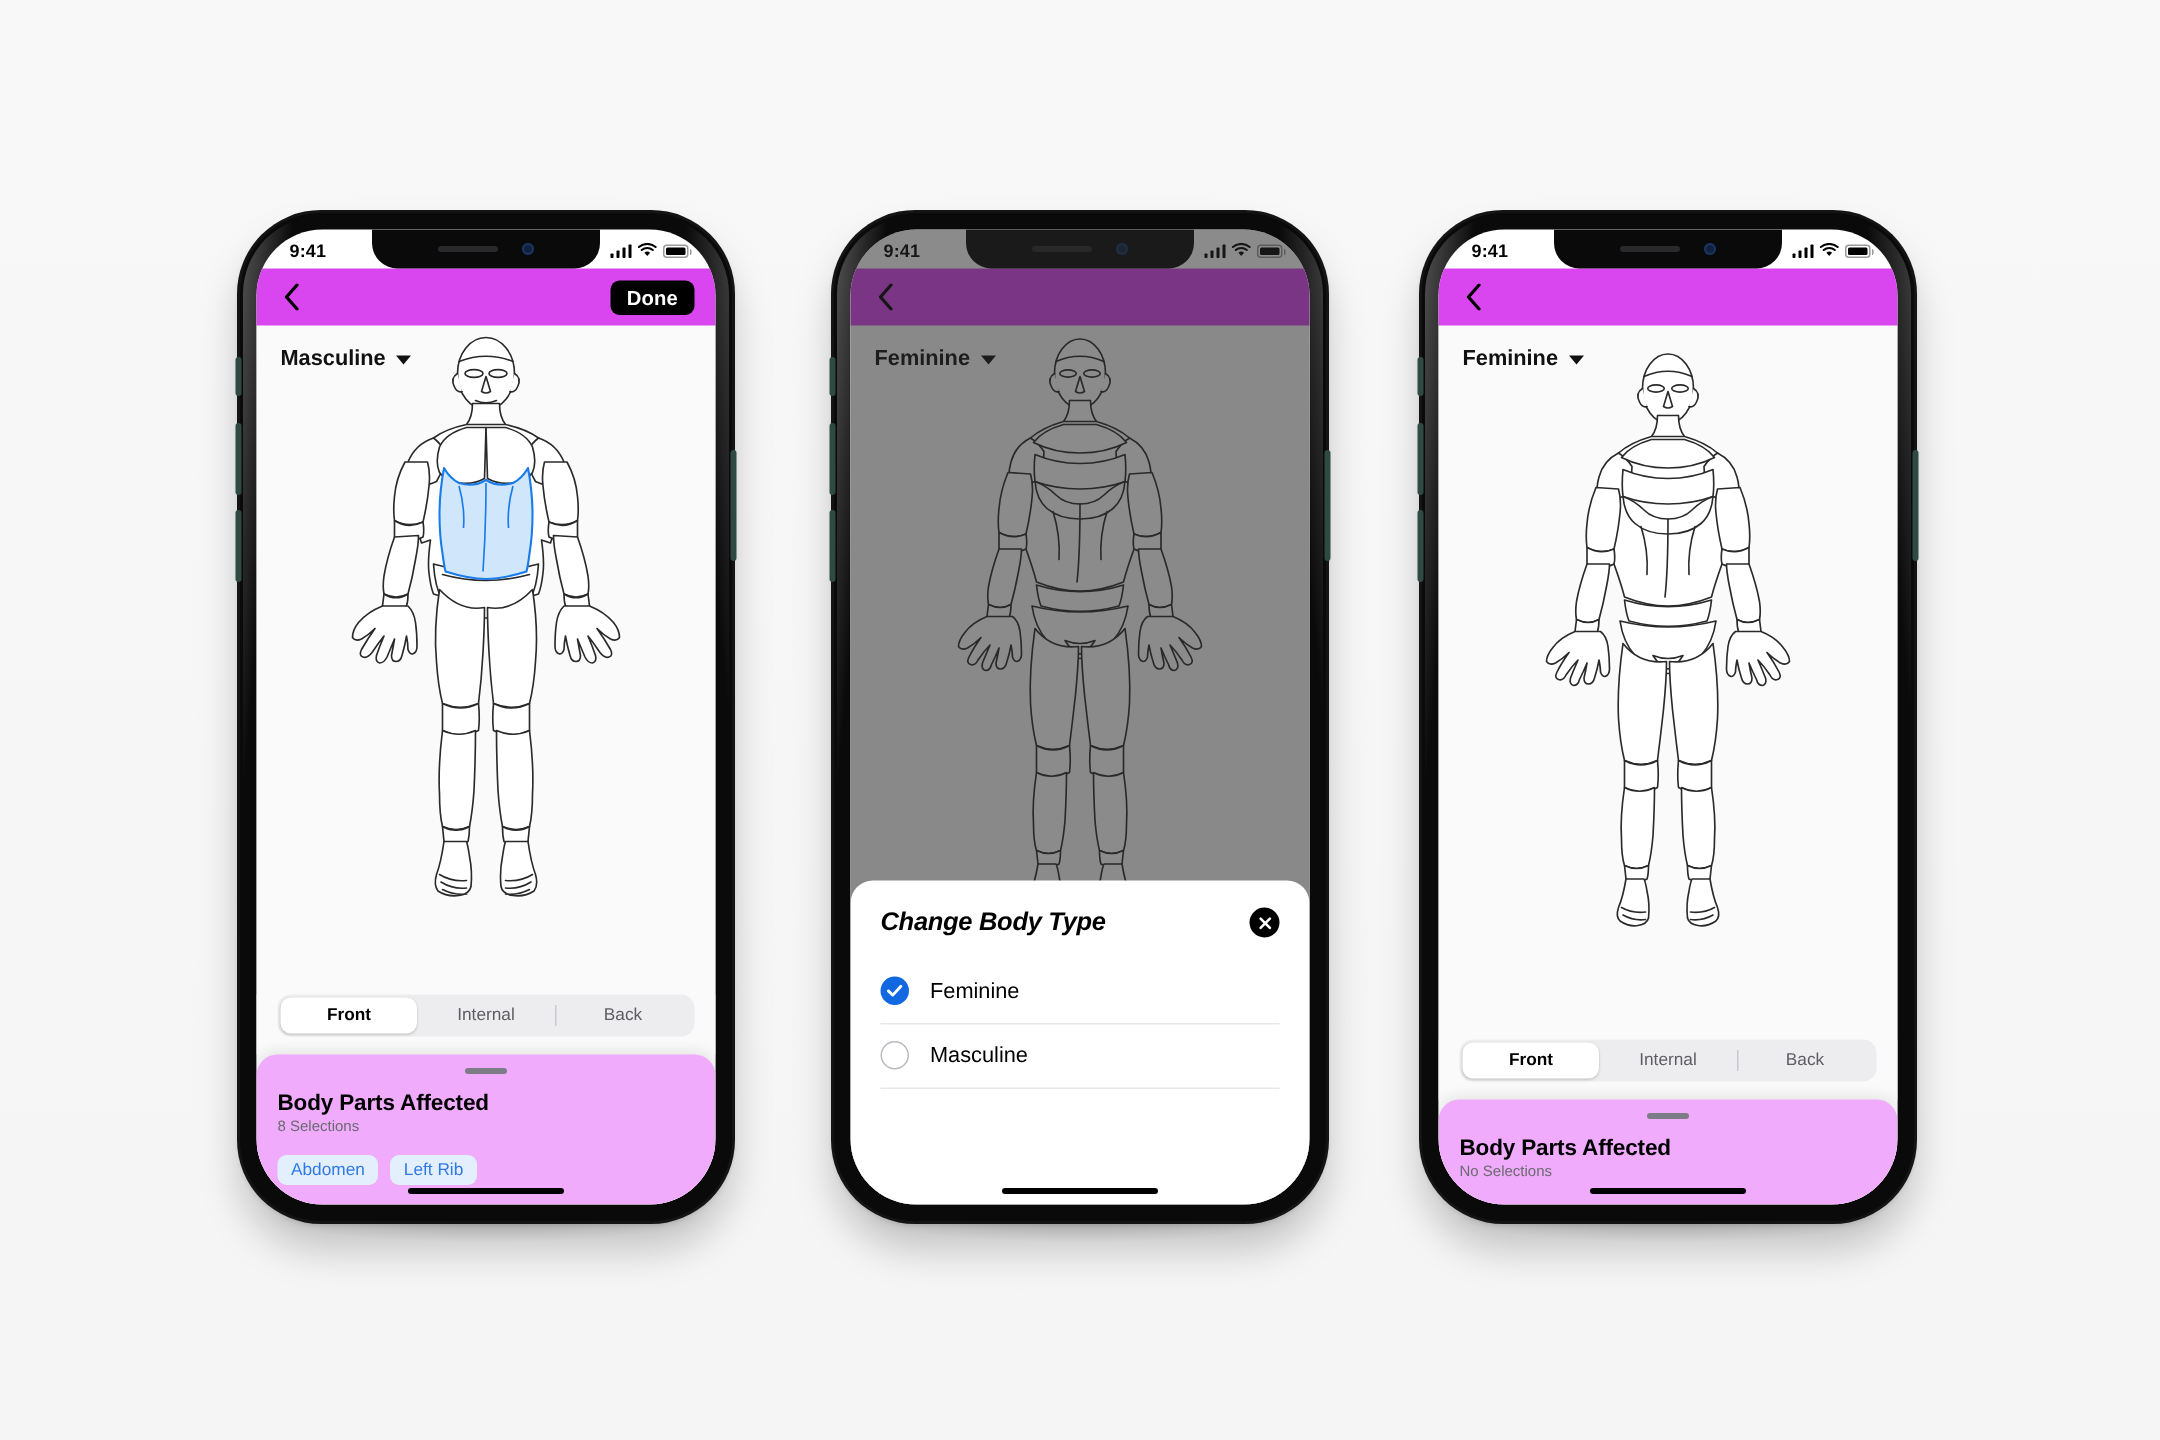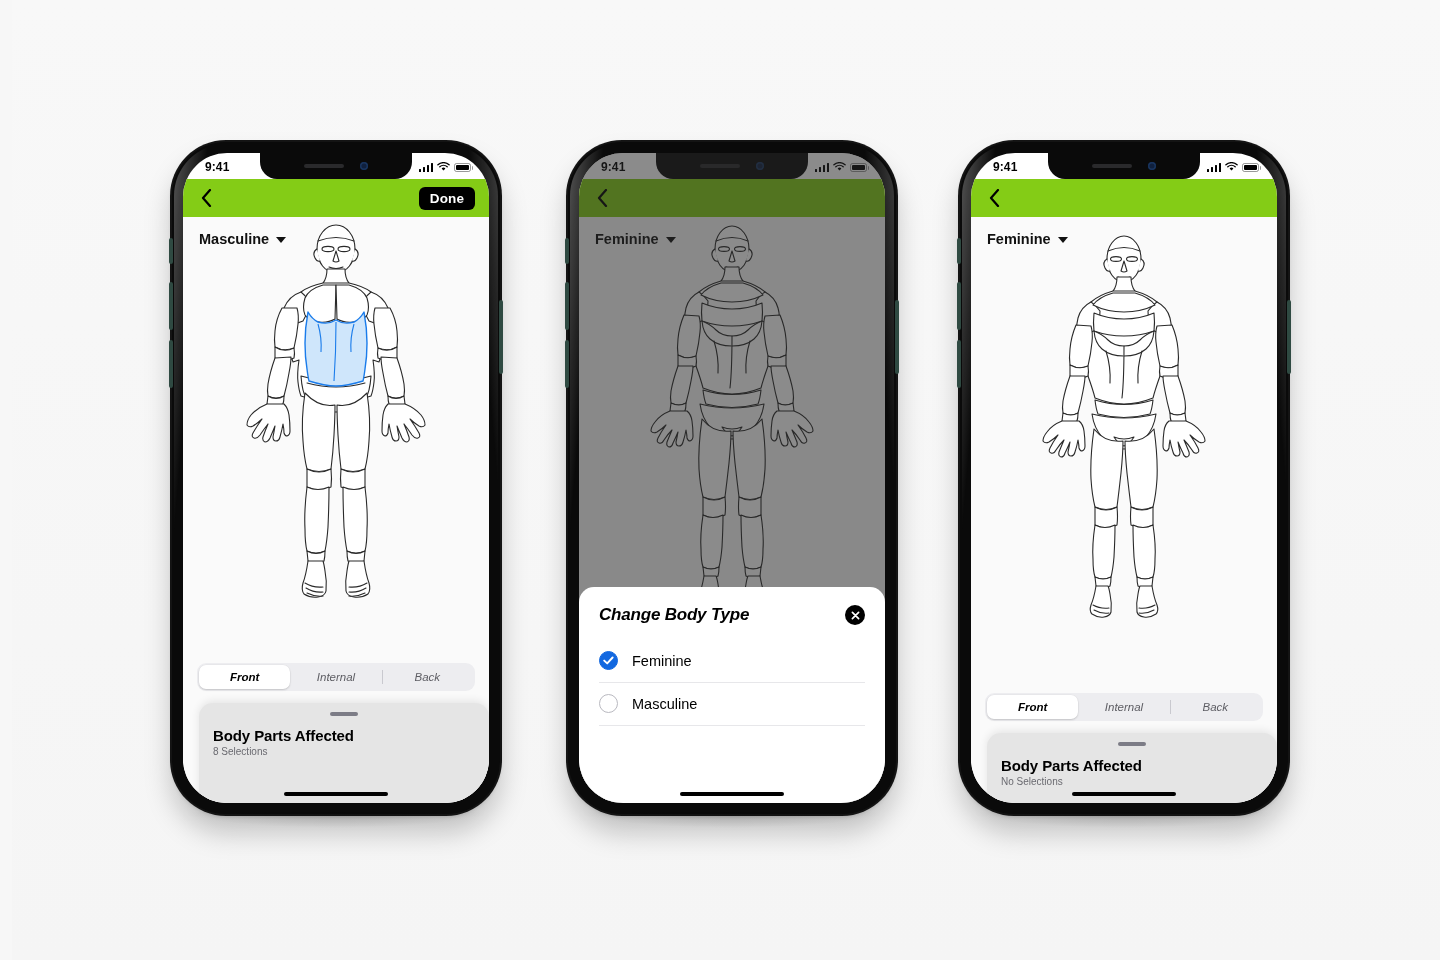--- a/index.html
+++ b/index.html
@@ -12,21 +12,20 @@
     background: #f7f7f7;
     font-family: "Liberation Sans", sans-serif;
     overflow: hidden;
     position: relative;
   }
 
   .stage {
     position: absolute;
     inset: 0;
     background: linear-gradient(180deg,#f8f8f8 0%, #f5f5f5 100%);
-    margin-left: 12px;
   }
 
   
   .phone {
     position: absolute;
     width: 328px;
     height: 672px;
     border-radius: 54px;
     background: #0a0a0a;
     box-shadow:
@@ -123,21 +122,21 @@
     content:""; position:absolute; right:-3px; top:2.5px;
     width:1.5px;height:4px;border-radius:0 1px 1px 0;
     background: rgba(0,0,0,.4);
   }
   .batt b{ display:block; height:100%; width:100%; background:#000; border-radius:1px; }
 
   
   .navbar{
     position:absolute; top:26px; left:0; right:0;
     height:38px;
-    background:#84cc16;
+    background:#d946ef;
     display:flex; align-items:center; justify-content:space-between;
     padding: 0 14px 0 12px;
     box-sizing:border-box;
     z-index:7;
   }
   .back-chevron{
     width:22px;height:26px;
     display:flex;align-items:center;justify-content:center;
     cursor:pointer;
   }
@@ -182,42 +181,41 @@
     box-sizing:border-box;
   }
   .segmented{
     display:flex; align-items:center;
     background:#ededf0;
     border-radius:9px;
     padding:2px;
     height:28px;
     box-sizing:border-box;
     position:relative;
-    font-style:italic;
   }
   .seg{
     flex:1; text-align:center;
     font-size:11.5px; color:#5d5d63;
     line-height:24px;
     border-radius:7px;
     position:relative;
   }
   .seg.active{
     background:#fff; color:#000; font-weight:700;
     box-shadow: 0 1px 2px rgba(0,0,0,.16), 0 0 0 .5px rgba(0,0,0,.03);
   }
   .seg-div{
     position:absolute; top:7px; width:1px; height:14px;
     background:#c9c9cf;
   }
 
   
   .sheet{
-    position:absolute; left:16px; right:0; bottom:0;
-    background:#e5e5e5;
+    position:absolute; left:0; right:0; bottom:0;
+    background:#f0abfc;
     border-top-left-radius:14px;
     border-top-right-radius:14px;
     box-shadow: 0 -2px 9px rgba(0,0,0,.09);
     padding: 9px 14px 16px;
     box-sizing:border-box;
     z-index:6;
   }
   .grabber{
     width:28px;height:4px;border-radius:3px;
     background:#7c7c86;
@@ -427,20 +425,24 @@
             <div class="seg-div" style="left:66.6%;"></div>
             <div class="seg">Back</div>
           </div>
         </div>
       </div>
 
       <div class="sheet" style="height:100px;">
         <div class="grabber"></div>
         <div class="sheet-title">Body Parts Affected</div>
         <div class="sheet-sub">8 Selections</div>
+        <div class="chips">
+          <div class="chip">Abdomen</div>
+          <div class="chip">Left Rib</div>
+        </div>
       </div>
 
       <div class="home-indicator"></div>
     </div>
   </div>
 
   <div class="phone" style="left:556px; top:142px;">
     <div class="bezel-gloss"></div>
     <div class="btn-side btn-left b-silent"></div>
     <div class="btn-side btn-left b-volup"></div>

